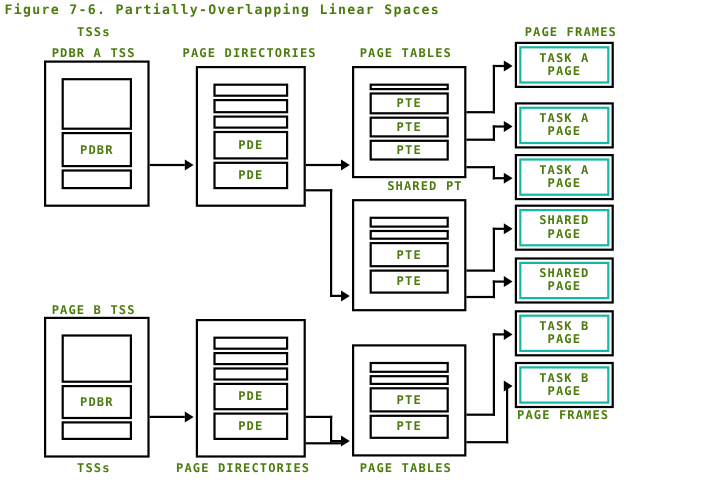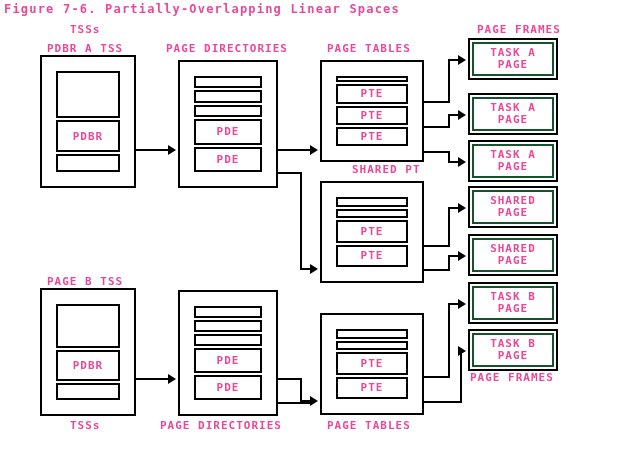--- a/index.html
+++ b/index.html
@@ -1,35 +1,35 @@
 <!DOCTYPE html>
 <html><head>
 <meta charset="utf-8">
 <style>
   html,body{margin:0;padding:0;background:#ffffff;}
   #page{position:relative;width:640px;height:456px;background:#ffffff;
         font-family:"DejaVu Sans Mono","Liberation Mono",monospace;
-        font-weight:bold;color:#ec4899;overflow:hidden;}
+        font-weight:bold;color:#4d7c0f;overflow:hidden;}
 
   .lbl{position:absolute;white-space:pre;font-size:11px;letter-spacing:1px;line-height:12px;}
   .title{position:absolute;left:4px;top:2px;font-size:12px;letter-spacing:1.2px;white-space:pre;}
 
   
   .stack{position:absolute;border:2px solid #000;background:#fff;
          box-sizing:border-box;padding:14px;display:flex;flex-direction:column;}
   .cell{border:2px solid #000;background:#fff;box-sizing:border-box;
         flex:1 1 auto;display:flex;align-items:center;justify-content:center;
         font-size:11px;letter-spacing:1px;margin-bottom:2px;}
   .cell:last-child{margin-bottom:0;}
   .cell.tall{flex:3.05 1 auto;}
 
   
   .frame{position:absolute;border:2px solid #000;background:#fff;
          box-sizing:border-box;padding:2px;}
-  .frame-in{border:2px solid #14532d;background:#fff;box-sizing:border-box;
+  .frame-in{border:2px solid #14b8a6;background:#fff;box-sizing:border-box;
             width:100%;height:100%;display:flex;flex-direction:column;
             align-items:center;justify-content:center;
             font-size:11px;letter-spacing:1px;line-height:12px;}
 
   
   .hline{position:absolute;height:2px;background:#000;}
   .vline{position:absolute;width:2px;background:#000;}
   .arrow-r{position:absolute;width:0;height:0;
            border-top:5px solid transparent;border-bottom:5px solid transparent;
            border-left:8px solid #000;}

